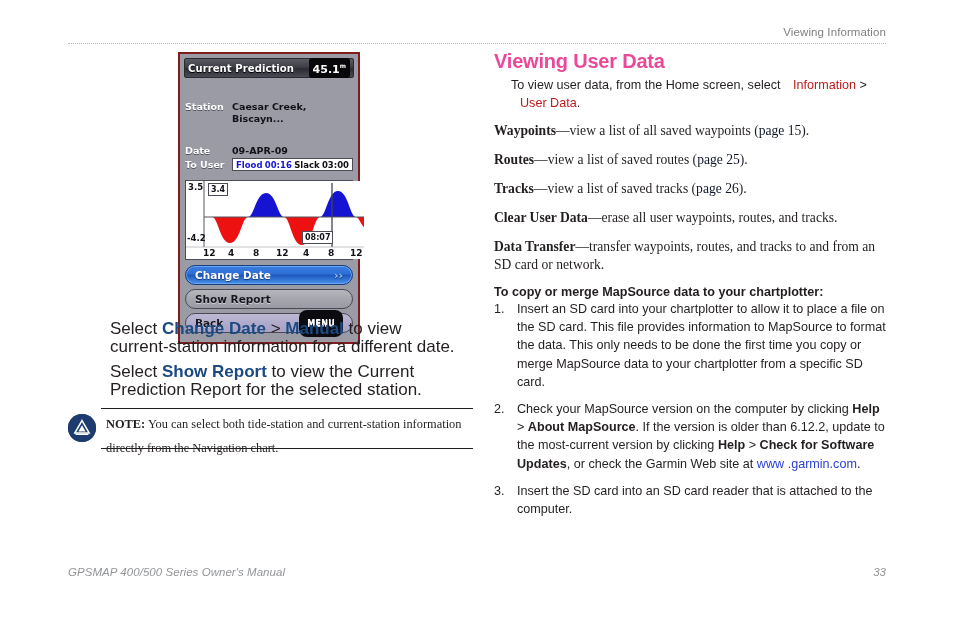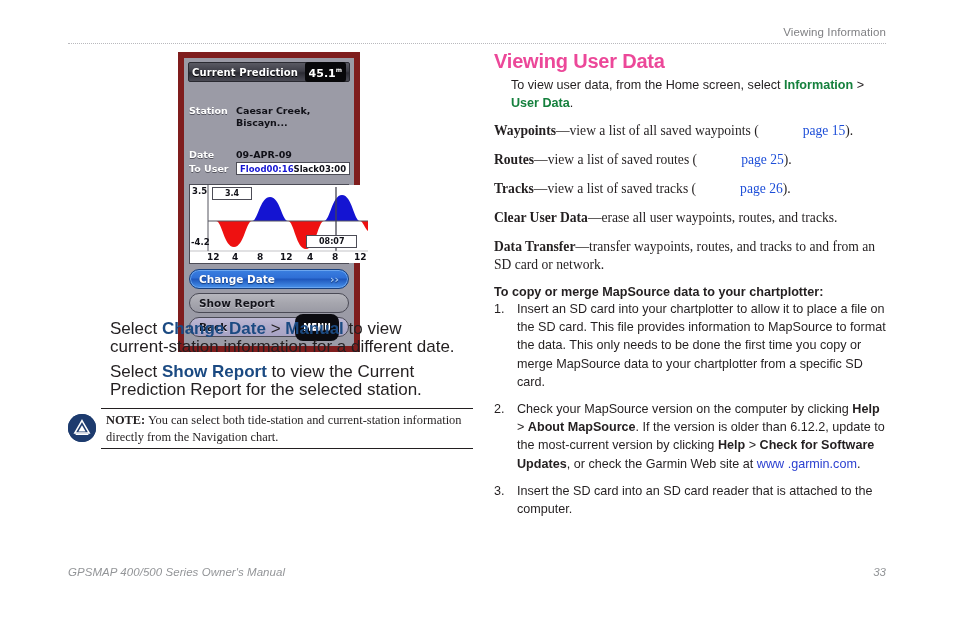--- a/index.html
+++ b/index.html
@@ -73,21 +73,21 @@
     left: 68px;
     top: 52px;
     width: 405px;
   }
 
   
   .device-shot {
     width: 182px;
     margin-left: 110px;
     background: #9b9ba6;
-    border: 6px solid #7f1d1d;
+    border: 2px solid #7f1d1d;
     padding: 4px 4px 5px 4px;
     box-sizing: border-box;
     font-family: "DejaVu Sans", sans-serif;
   }
   .dev-titlebar {
     height: 20px;
     background: linear-gradient(to bottom, #5a5a63 0%, #3e3e47 45%, #2b2b33 55%, #4b4b55 100%);
     border: 1px solid #2a2a31;
     border-radius: 2px;
     display: flex;
@@ -185,21 +185,21 @@
     color: #111118;
     font-family: "DejaVu Sans", sans-serif;
   }
   .chart-box {
     position: absolute;
     background: #ffffff;
     border: 1px solid #4c4c56;
     font-size: 8px;
     font-weight: bold;
     color: #111118;
-    padding: 0 12px;
+    padding: 0 2px;
     line-height: 11px;
   }
   .chart-xaxis {
     position: absolute;
     left: 0; right: 0; bottom: 0;
     height: 13px;
     display: flex;
     align-items: center;
   }
   .chart-xaxis span {
@@ -285,21 +285,21 @@
   }
   #note-icon {
     position: absolute; left: 0px; top: 6px;
     width: 28px; height: 28px; border-radius: 50%;
     background: #1d3b6e;
   }
   #note-text {
     position: absolute; left: 38px; top: 4px; width: 362px;
     font-family: "Liberation Serif", serif;
     font-size: 12.4px;
-    line-height: 17px;
+    line-height: 24px;
     color: #231f20;
   }
   #note-text b { font-weight: bold; }
 
   
   #right-col {
     position: absolute;
     left: 494px;
     top: 50px;
     width: 392px;
@@ -313,31 +313,31 @@
     font-family: "Liberation Sans", sans-serif;
   }
   #rc-intro {
     margin: 0 0 10px 0;
     padding-left: 17px;
     font-size: 12.6px;
     line-height: 17.5px;
     font-family: "Liberation Sans", sans-serif;
     color: #231f20;
   }
-  #rc-intro b { font-weight: bold; color: #15803d; }
+  #rc-intro b { font-weight: normal; color: #b91c1c; margin-left: 9px; }
 
   .rc-def {
     font-family: "Liberation Serif", serif;
     font-size: 13.6px;
     line-height: 18px;
     margin: 0 0 11px 0;
     color: #231f20;
   }
   .rc-def b { font-weight: bold; }
-  .rc-def .lnk { color: #1d4ed8; margin-left: 44px; }
+  .rc-def .lnk { color: #0f172a; }
 
   #rc-subhead {
     font-family: "Liberation Sans", sans-serif;
     font-size: 12.6px;
     font-weight: bold;
     color: #231f20;
     margin: 3px 0 1px 0;
   }
   ol.rc-steps {
     margin: 0;

